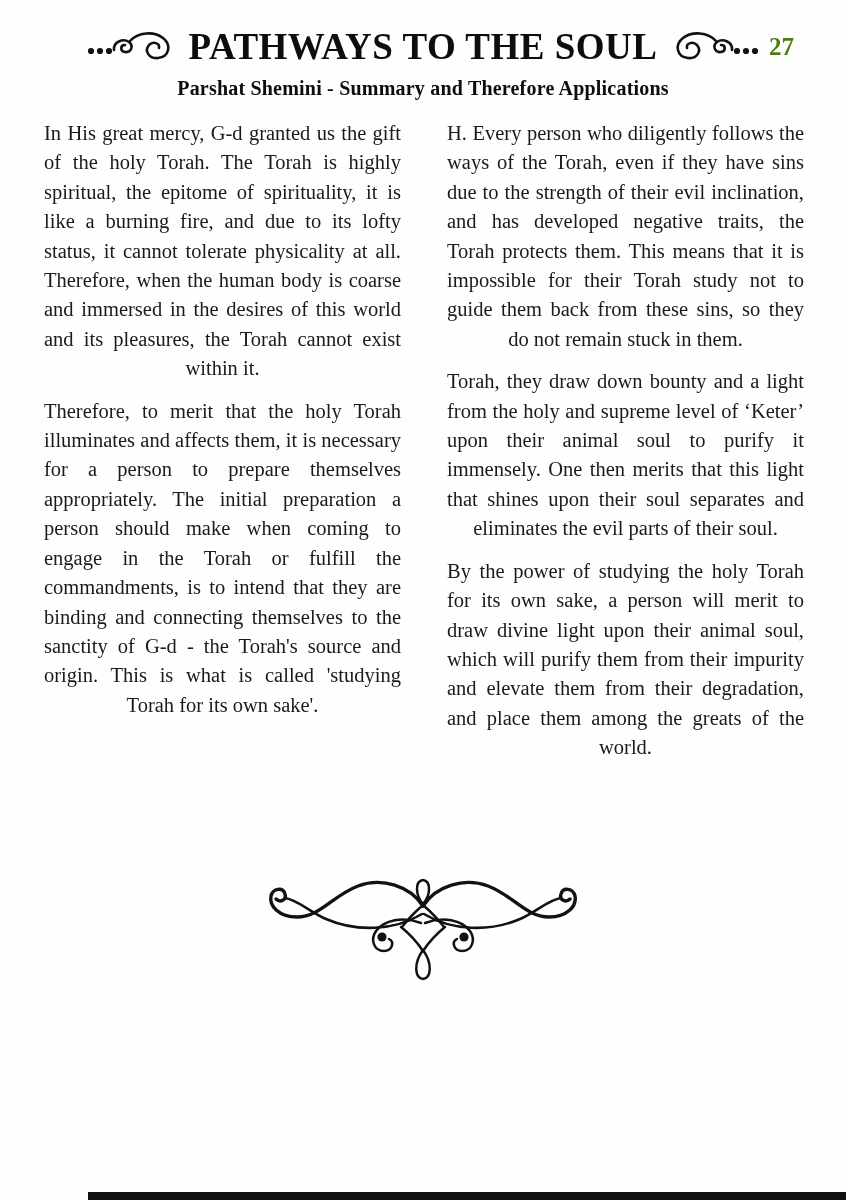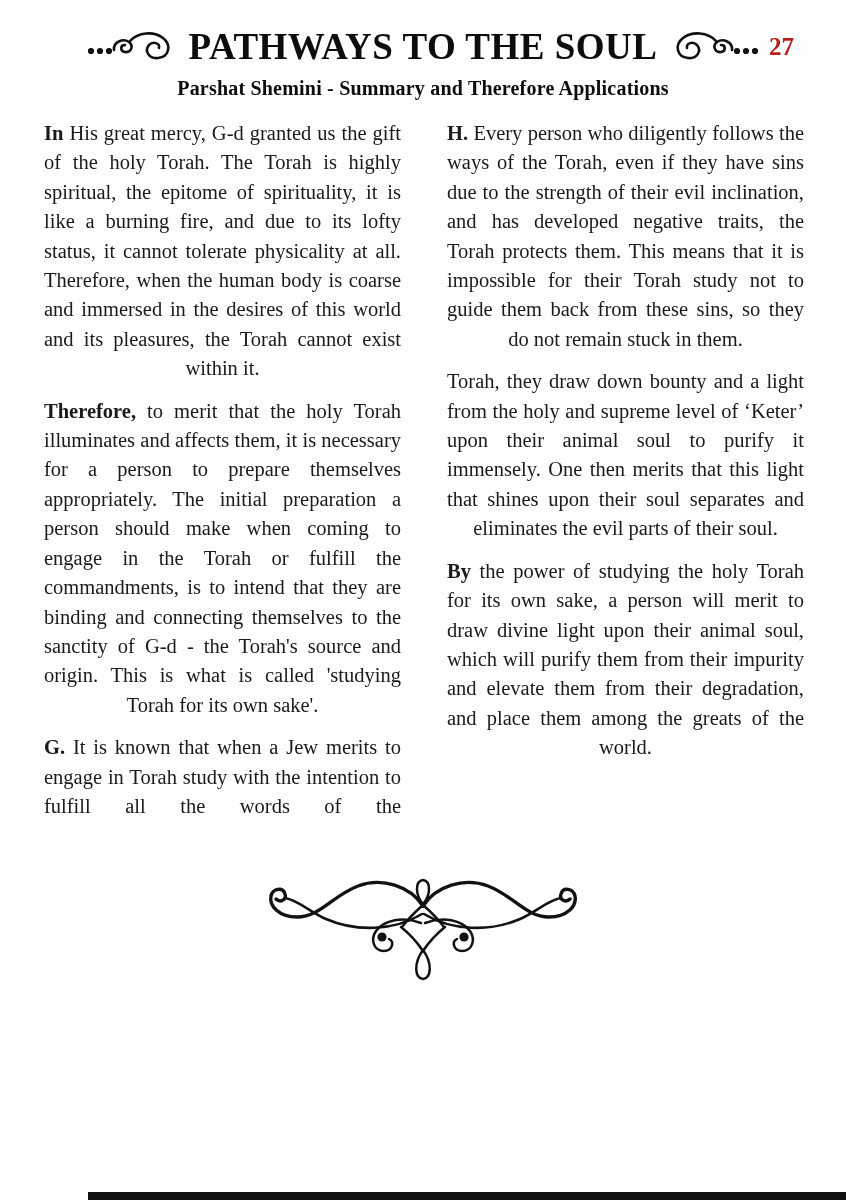--- a/index.html
+++ b/index.html
@@ -11,38 +11,38 @@
   .header-row {
     position:absolute; top:22px; left:0; right:0; height:48px;
     display:flex; justify-content:center; align-items:center; gap:8px;
   }
   .title {
     font-size:37px; font-weight:bold; letter-spacing:0.5px;
     white-space:nowrap; color:#0d0d0d;
   }
   .page-number {
     position:absolute; top:33px; right:52px;
-    font-size:25px; font-weight:bold; color:#b91c1c;
+    font-size:25px; font-weight:bold; color:#4d7c0f;
   }
   .subtitle {
     position:absolute; top:77px; left:0; right:0; text-align:center;
     font-size:20px; font-weight:bold; letter-spacing:0.2px; color:#0d0d0d;
   }
   
   .columns {
     position:absolute; top:119px; left:44px; right:42px;
     display:flex; gap:46px;
   }
   .col { flex:1; min-width:0; }
   .para {
     font-size:20.5px; line-height:29.4px; margin:0 0 13px 0;
     text-align:justify; text-align-last:center; color:#1a1a1a;
   }
   .para.flow { text-align-last:justify; }
-  .para b { font-weight:bold; }
+  .para b { font-weight:normal; }
   
   .flourish-wrap {
     position:absolute; top:874px; left:0; right:0;
     display:flex; justify-content:center;
   }
   
   .bottom-bar {
     position:absolute; left:88px; right:0; bottom:0; height:8px;
     background:#101010;
   }
@@ -76,21 +76,20 @@
   </div>
 
   <div class="page-number">27</div>
 
   <div class="subtitle">Parshat Shemini - Summary and Therefore Applications</div>
 
   <div class="columns">
     <div class="col" id="left-col">
         <p class="para"><b>In </b>His great mercy, G-d granted us the gift of the holy Torah. The Torah is highly spiritual, the epitome of spirituality, it is like a burning fire, and due to its lofty status, it cannot tolerate physicality at all. Therefore, when the human body is coarse and immersed in the desires of this world and its pleasures, the Torah cannot exist within it.</p>
         <p class="para"><b>Therefore, </b>to merit that the holy Torah illuminates and affects them, it is necessary for a person to prepare themselves appropriately. The initial preparation a person should make when coming to engage in the Torah or fulfill the commandments, is to intend that they are binding and connecting themselves to the sanctity of G-d - the Torah's source and origin. This is what is called 'studying Torah for its own sake'.</p>
-        <p class="para flow"><b>G. </b>It is known that when a Jew merits to engage in Torah study with the intention to fulfill all the words of the</p>
       </div>
     <div class="col" id="right-col">
         <p class="para"><b>H. </b>Every person who diligently follows the ways of the Torah, even if they have sins due to the strength of their evil inclination, and has developed negative traits, the Torah protects them. This means that it is impossible for their Torah study not to guide them back from these sins, so they do not remain stuck in them.</p>
         <p class="para">Torah, they draw down bounty and a light from the holy and supreme level of ‘Keter’ upon their animal soul to purify it immensely. One then merits that this light that shines upon their soul separates and eliminates the evil parts of their soul.</p>
         <p class="para"><b>By </b>the power of studying the holy Torah for its own sake, a person will merit to draw divine light upon their animal soul, which will purify them from their impurity and elevate them from their degradation, and place them among the greats of the world.</p>
       </div>
   </div>
 
   <div class="flourish-wrap">
     <svg width="322" height="110" viewBox="0 0 322 110" fill="none" stroke="#121212" stroke-linecap="round">

